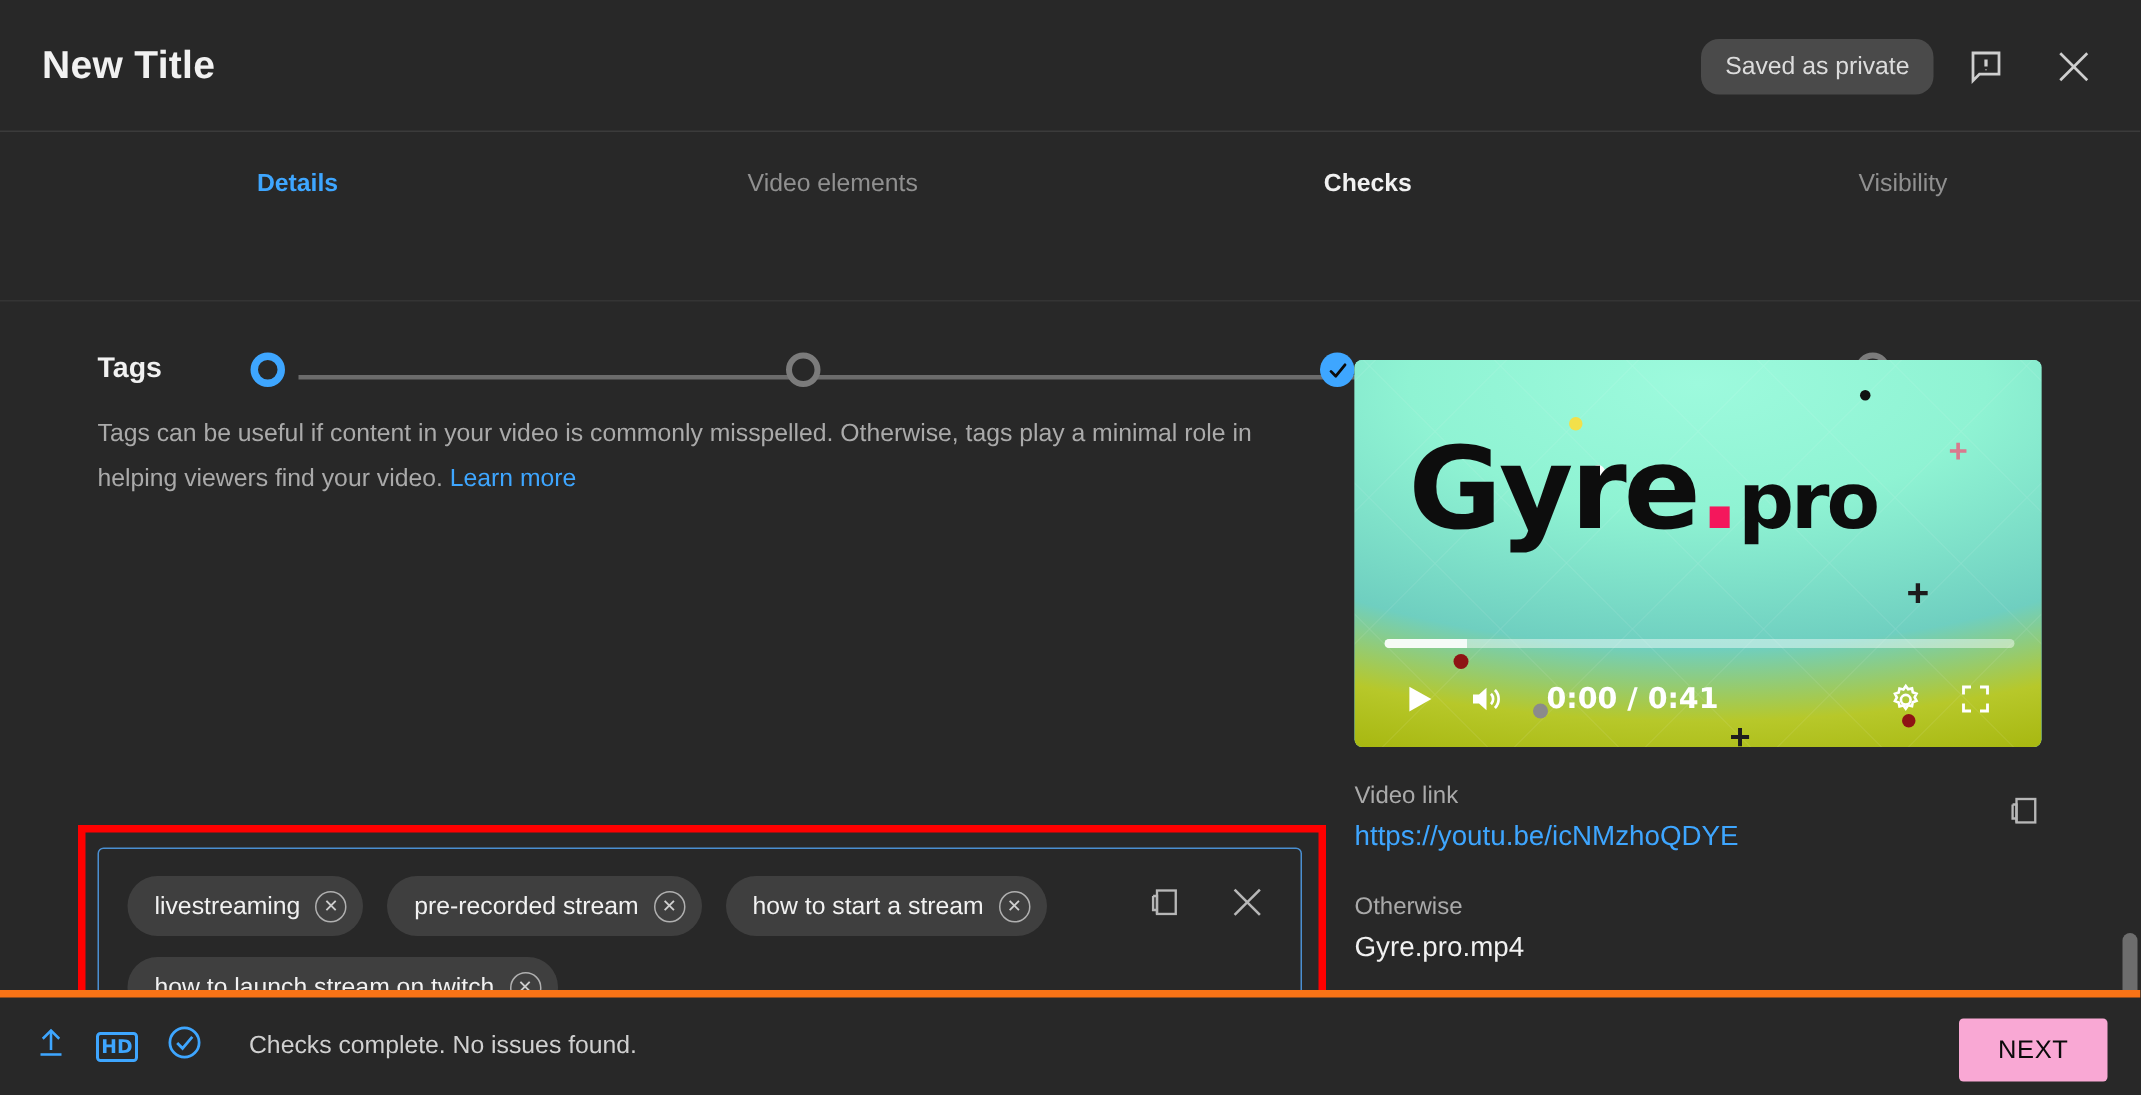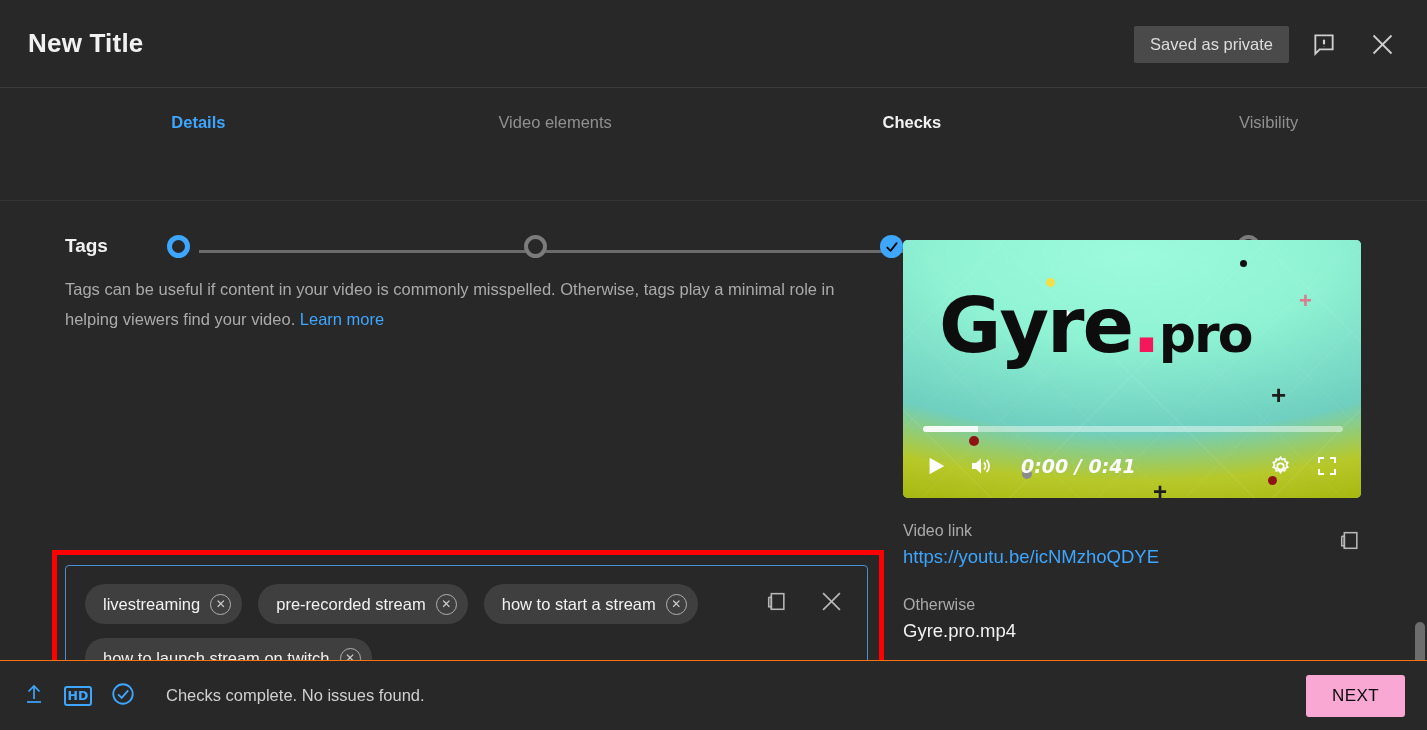--- a/index.html
+++ b/index.html
@@ -26,21 +26,21 @@
     margin-left: 28px;
     font-size: 26px; font-weight: bold; color: #f1f1f1;
     letter-spacing: .2px;
   }
   .header-right {
     position: absolute; right: 22px; top: 0; height: 88px;
     display: flex; align-items: center; gap: 12px;
   }
   .saved-badge {
     background: #4a4a4a; color: #dcdcdc;
-    font-size: 16.5px; padding: 9px 16px; border-radius: 2px;
+    font-size: 16.5px; padding: 9px 16px; border-radius: 12px;
     white-space: nowrap;
   }
   .hdr-icon-btn {
     width: 46px; height: 46px; display: flex; align-items: center; justify-content: center;
     border-radius: 50%;
   }
   .hdr-icon-btn svg { display: block; }
 
   
   .stepper {
@@ -153,21 +153,21 @@
   .speck { position: absolute; border-radius: 50%; }
   .plus { position: absolute; font-weight: bold; line-height: 1; }
 
   .progress-row {
     position: absolute; left: 20px; right: 18px; bottom: 66px; height: 6px;
     background: rgba(255,255,255,.45); border-radius: 3px; overflow: hidden;
   }
   .progress-buffer { width: 13%; height: 100%; background: rgba(255,255,255,.85); }
   .controls {
     position: absolute; left: 0; right: 0; bottom: 8px; height: 48px;
-    display: flex; align-items: center; padding: 0 22px; font-style: italic;
+    display: flex; align-items: center; padding: 0 32px;
   }
   .controls svg { display: block; }
   .ctrl { margin-right: 22px; }
   .time {
     font-size: 19px; font-weight: bold; color: #fff; margin-left: 6px;
     font-family: "DejaVu Sans", sans-serif;
   }
   .spacer { flex: 1; }
 
   .meta { margin-top: 24px; position: relative; padding-right: 52px; }
@@ -183,21 +183,21 @@
     background: #282828;
   }
   .scrollbar-thumb {
     position: absolute; right: 2px; top: 218px; width: 10px; height: 82px;
     background: #6d6d6d; border-radius: 5px;
   }
 
   
   .bottom-bar {
     position: absolute; left: 0; bottom: 0; width: 1427px; height: 70px;
-    border-top: 1px solid #f97316; background: #282828;
+    border-top: 5px solid #f97316; background: #282828;
     display: flex; align-items: center;
   }
   .bb-icons { display: flex; align-items: center; gap: 18px; margin-left: 22px; }
   .hd-badge {
     width: 28px; height: 20px; border: 2px solid #3ea6ff; border-radius: 3px;
     color: #3ea6ff; font-size: 12.5px; font-weight: bold;
     display: flex; align-items: center; justify-content: center;
     font-family: "DejaVu Sans", sans-serif;
   }
   .bb-status { margin-left: 30px; font-size: 16.5px; color: #d0d0d0; }

